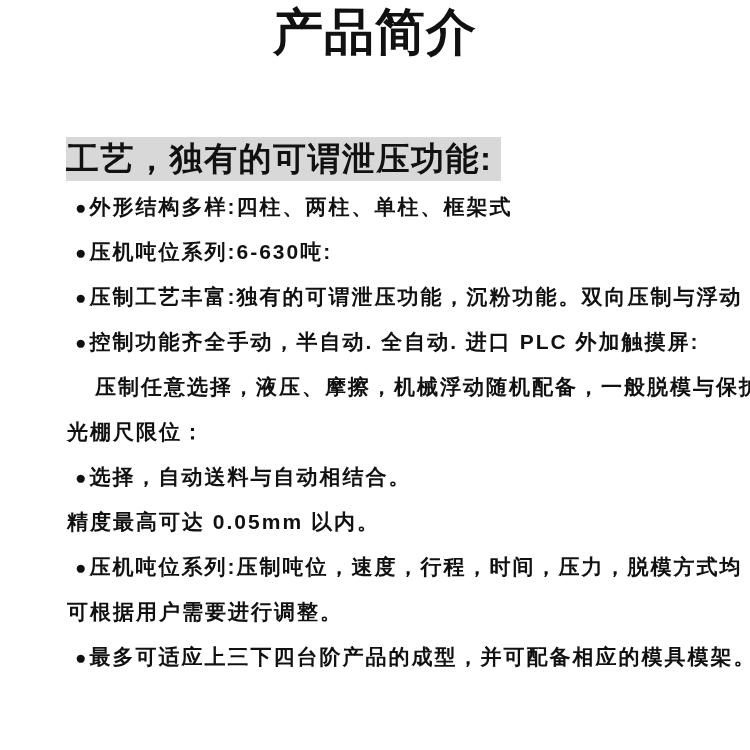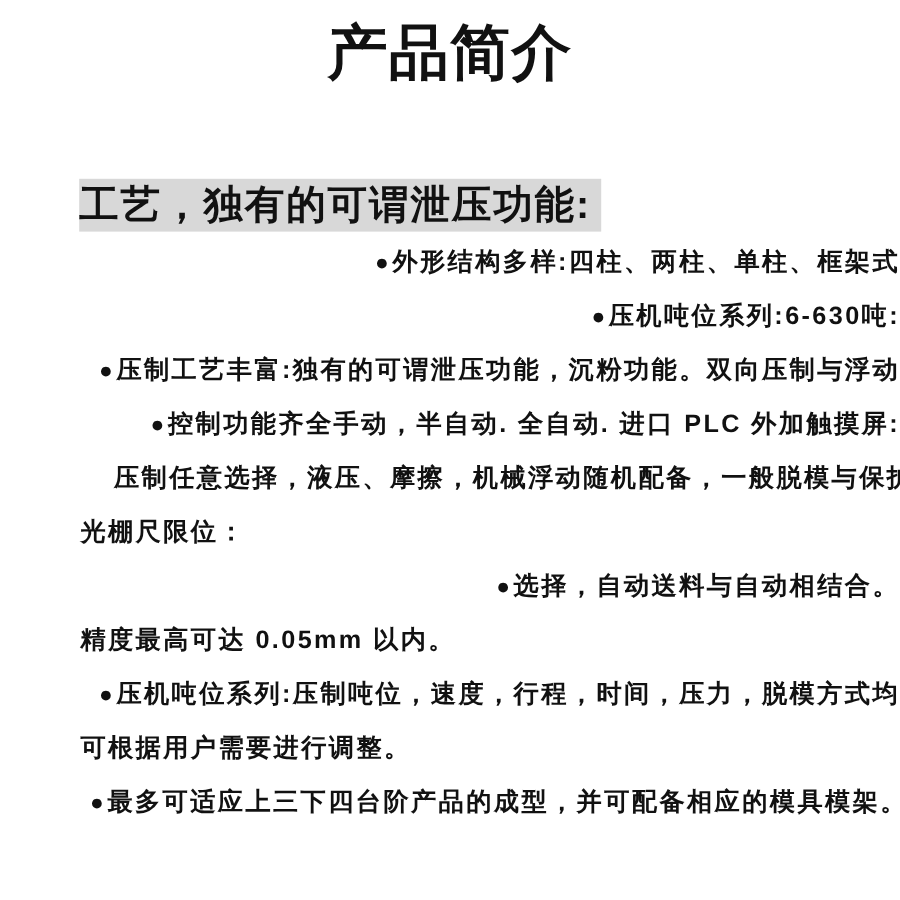--- a/index.html
+++ b/index.html
@@ -15,21 +15,20 @@
     font-weight: bold;
     color: #111111;
   }
   .page {
     width: 750px;
     height: 750px;
     position: relative;
   }
   .title {
     margin: 0;
-    padding-top: 12px;
     font-size: 50px;
     line-height: 64px;
     text-align: center;
     letter-spacing: 1px;
     font-weight: bold;
   }
   .intro {
     margin: 20px 20px 0 66px;
     font-size: 33px;
     line-height: 50px;
@@ -43,21 +42,21 @@
     margin: 0 0 0 66px;
     padding-top: 0;
     font-size: 21px;
     letter-spacing: 2px;
   }
   .features .line {
     height: 45px;
     line-height: 45px;
     white-space: nowrap;
   }
-  .line.bullet { padding-left: 9px; text-align: right; }
+  .line.bullet { padding-left: 9px; }
   .line.hang   { padding-left: 29px; }
   .line.flush  { padding-left: 1px; }
   .mk {
     font-size: 19px;
     margin-right: 1px;
   }
 </style>
 </head>
 <body style="color: rgb(17, 17, 17); background: rgb(255, 255, 255);">
 

